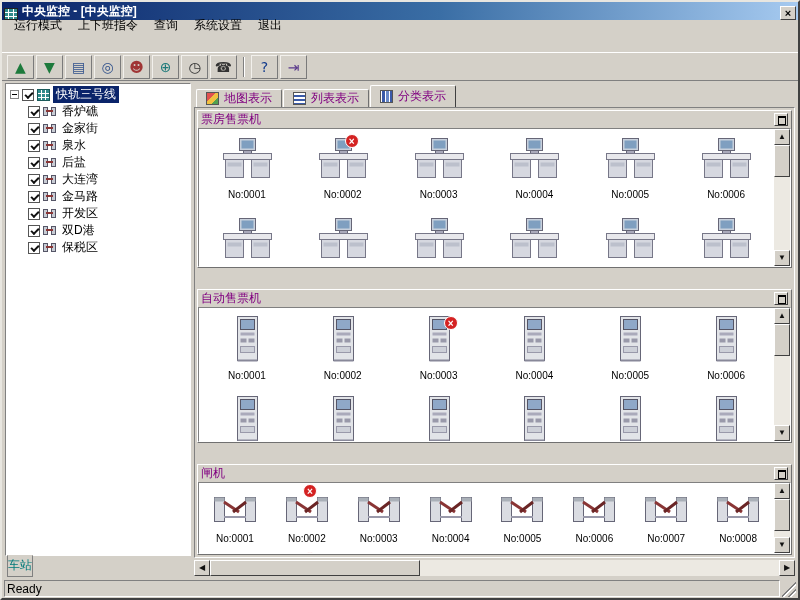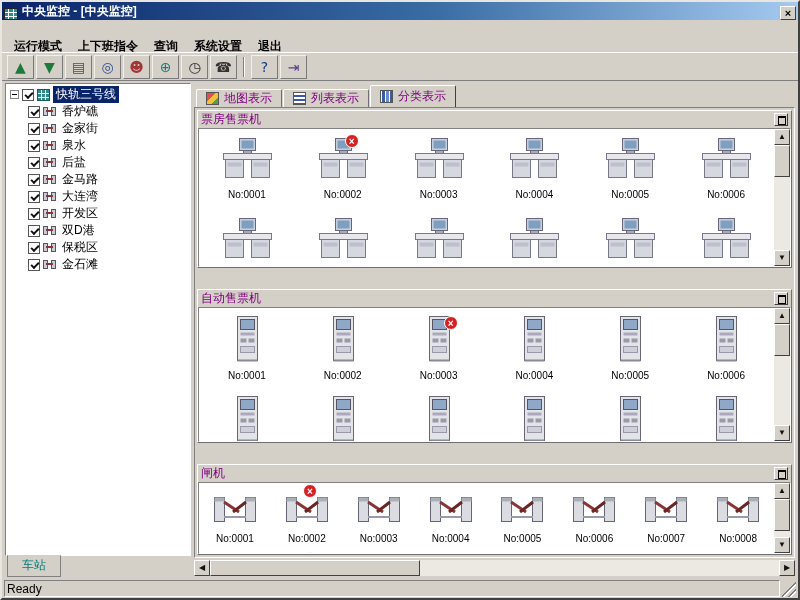--- a/index.html
+++ b/index.html
@@ -16,21 +16,21 @@
   .title-icon { width:14px; height:12px; flex:none; border:1px solid #222;
     background:
       linear-gradient(to right, transparent 3px,#fff 3px 4px,transparent 4px 8px,#fff 8px 9px,transparent 9px),
       linear-gradient(to bottom, transparent 3px,#fff 3px 4px,transparent 4px 7px,#fff 7px 8px,transparent 8px),
       #2e8b8b; }
   .close-btn { margin-left:auto; width:16px; height:14px; padding:0; line-height:11px;
     background:#d4d0c8; border:1px solid; border-color:#fff #404040 #404040 #fff;
     font-size:11px; font-weight:bold; color:#000; text-align:center; }
 
   
-  .menubar { height:21px; flex:none; display:flex; align-items:flex-start; padding:16px 4px;font-weight:bold; }
+  .menubar { height:21px; flex:none; display:flex; align-items:flex-end; padding:16px 4px; }
   .menu-item { padding:2px 8px; }
 
   
   .toolbarbar { height:29px; flex:none; display:flex; align-items:center; gap:2px;
     padding:2px 5px; border-top:1px solid #fff; border-bottom:1px solid #808080; }
   .tool-btn { width:27px; height:24px; display:flex; align-items:center; justify-content:center;
     background:#d4d0c8; border:1px solid; border-color:#f2f0ec #7a7a7a #7a7a7a #f2f0ec; padding:0; }
   .tool-glyph { font-size:14px; font-family:"DejaVu Sans",sans-serif; }
   .tool-sep { width:2px; height:20px; border-left:1px solid #808080; border-right:1px solid #fff; margin:0 4px; }
 
@@ -51,21 +51,21 @@
   .root-icon { width:13px; height:12px; flex:none; border:1px solid #1a5a5a;
     background:
       linear-gradient(to right, transparent 3px,#fff 3px 4px,transparent 4px 7px,#fff 7px 8px,transparent 8px),
       linear-gradient(to bottom, transparent 3px,#fff 3px 4px,transparent 4px 7px,#fff 7px 8px,transparent 8px),
       #2e8b8b; }
   .gate-mini { width:13px; height:11px; flex:none; display:inline-flex; }
   .tree-label { padding:0 3px; }
   .tree-label.sel { background:#0a246a; color:#fff; }
 
   .left-tabs { height:20px; flex:none; padding:0 2px; }
-  .left-tab { display:inline-block; padding:1px 14px 2px; background:#d4d0c8;
+  .left-tab { display:inline-block; padding:1px 0 2px; background:#d4d0c8;
     border:1px solid #808080; border-top:1px solid #d4d0c8; margin-top:-1px;
     color:#007a7a; }
 
   
   .right { flex:1; display:flex; flex-direction:column; min-width:0; }
   .tabstrip { height:24px; flex:none; display:flex; align-items:flex-end; padding-left:2px; gap:1px; }
   .tab { display:flex; align-items:center; gap:5px; padding:2px 9px; height:18px;
     background:#d4d0c8; border:1px solid; border-color:#fff #707070 #707070 #fff;
     border-bottom:none; border-radius:2px 2px 0 0; }
   .tab.active { height:22px; position:relative; z-index:2; border-color:#fff #404040 #d4d0c8 #fff; }
@@ -234,32 +234,32 @@
           </div>
           <div class="tree-row child">
             <span class="cb"></span>
             <span class="gate-mini">
               <svg width="13" height="11" viewBox="0 0 13 11">
                 <rect x="0.5" y="1.5" width="4" height="8" fill="#c8ccd4" stroke="#556"></rect>
                 <rect x="8.5" y="1.5" width="4" height="8" fill="#c8ccd4" stroke="#556"></rect>
                 <rect x="3" y="4" width="7" height="2" fill="#8a3535"></rect>
               </svg>
             </span>
-            <span class="tree-label">金马路</span>
+            <span class="tree-label">大连湾</span>
           </div>
           <div class="tree-row child">
             <span class="cb"></span>
             <span class="gate-mini">
               <svg width="13" height="11" viewBox="0 0 13 11">
                 <rect x="0.5" y="1.5" width="4" height="8" fill="#c8ccd4" stroke="#556"></rect>
                 <rect x="8.5" y="1.5" width="4" height="8" fill="#c8ccd4" stroke="#556"></rect>
                 <rect x="3" y="4" width="7" height="2" fill="#8a3535"></rect>
               </svg>
             </span>
-            <span class="tree-label">大连湾</span>
+            <span class="tree-label">金马路</span>
           </div>
           <div class="tree-row child">
             <span class="cb"></span>
             <span class="gate-mini">
               <svg width="13" height="11" viewBox="0 0 13 11">
                 <rect x="0.5" y="1.5" width="4" height="8" fill="#c8ccd4" stroke="#556"></rect>
                 <rect x="8.5" y="1.5" width="4" height="8" fill="#c8ccd4" stroke="#556"></rect>
                 <rect x="3" y="4" width="7" height="2" fill="#8a3535"></rect>
               </svg>
             </span>
@@ -279,31 +279,20 @@
           <div class="tree-row child">
             <span class="cb"></span>
             <span class="gate-mini">
               <svg width="13" height="11" viewBox="0 0 13 11">
                 <rect x="0.5" y="1.5" width="4" height="8" fill="#c8ccd4" stroke="#556"></rect>
                 <rect x="8.5" y="1.5" width="4" height="8" fill="#c8ccd4" stroke="#556"></rect>
                 <rect x="3" y="4" width="7" height="2" fill="#8a3535"></rect>
               </svg>
             </span>
             <span class="tree-label">保税区</span>
-          </div>
-          <div class="tree-row child">
-            <span class="cb"></span>
-            <span class="gate-mini">
-              <svg width="13" height="11" viewBox="0 0 13 11">
-                <rect x="0.5" y="1.5" width="4" height="8" fill="#c8ccd4" stroke="#556"></rect>
-                <rect x="8.5" y="1.5" width="4" height="8" fill="#c8ccd4" stroke="#556"></rect>
-                <rect x="3" y="4" width="7" height="2" fill="#8a3535"></rect>
-              </svg>
-            </span>
-            <span class="tree-label">金石滩</span>
           </div>
         </div>
       <div class="left-tabs">
         <span class="left-tab">车站</span>
       </div>
     </div>
 
     <div class="right">
       <div class="tabstrip">
           <div class="tab">

